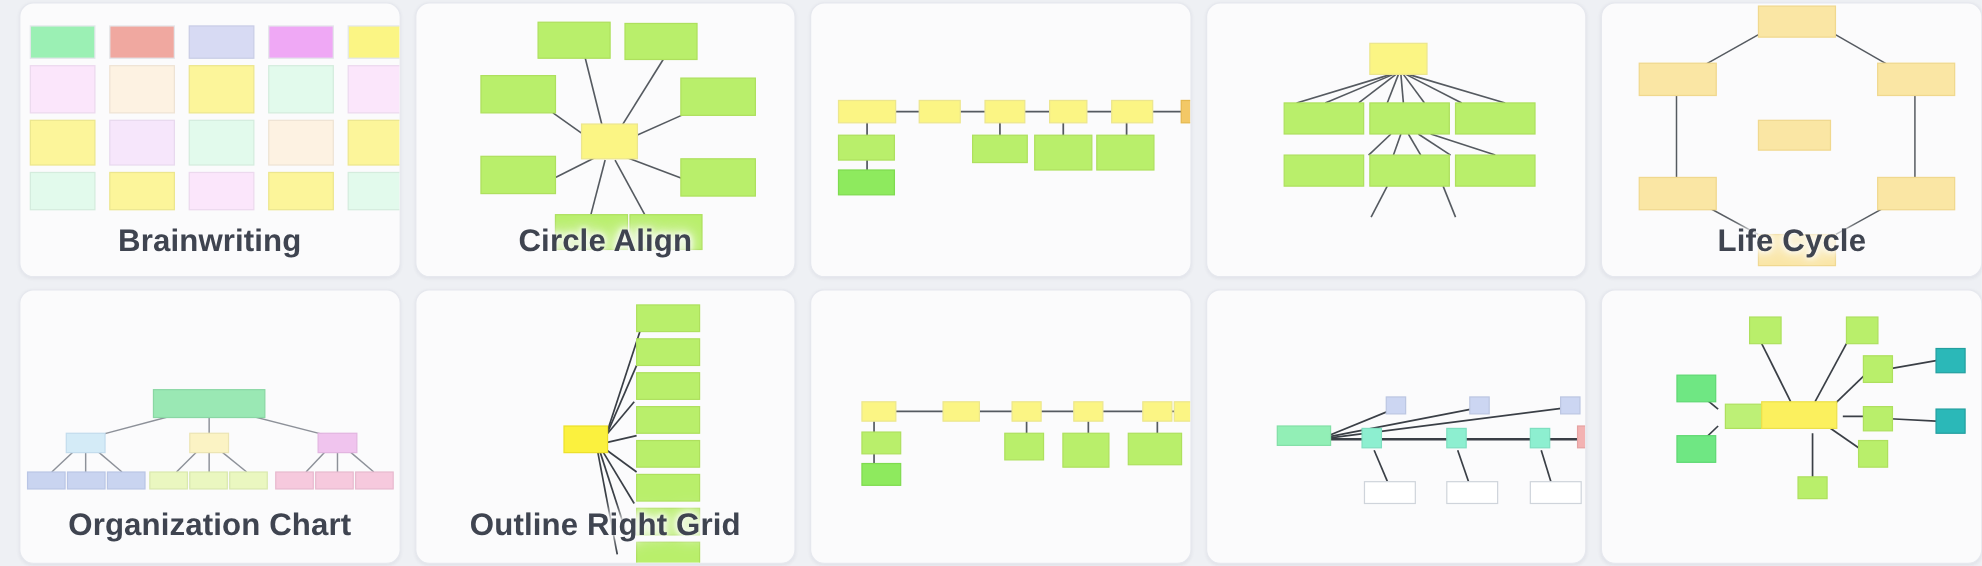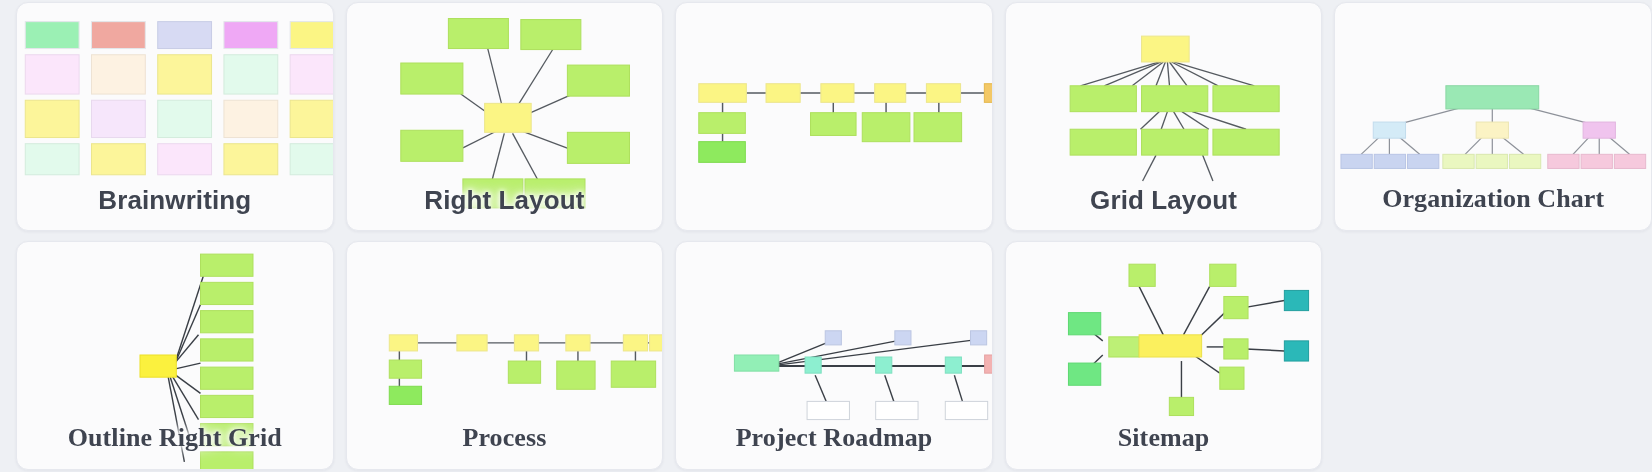--- a/index.html
+++ b/index.html
@@ -41,21 +41,21 @@
     position:relative;
     z-index:2;
     text-align:center;
     font-size:26px;
     font-weight:bold;
     color:#3f4450;
     letter-spacing:.1px;
     padding-bottom:14px;
     text-shadow:0 0 7px #fbfbfc, 0 0 12px #fbfbfc, 0 0 18px #fbfbfc, 0 0 4px #fbfbfc;
   }
-  .row2 .tpl-label{padding-bottom:16px;font-family:Liberation Serif, serif;}
+  .row2 .tpl-label{padding-bottom:16px;}
 </style>
 </head>
 <body>
 
 <div id="gallery">
 
   <div class="tpl-card">
     <div class="tpl-thumb">
       <svg viewBox="0 0 305 210" preserveAspectRatio="xMidYMin meet">
         <g>
@@ -110,21 +110,21 @@
           <rect x="52" y="58" width="60" height="30"></rect>
           <rect x="213" y="60" width="60" height="30"></rect>
           <rect x="52" y="123" width="60" height="30"></rect>
           <rect x="213" y="125" width="60" height="30"></rect>
           <rect x="112" y="170" width="58" height="28"></rect>
           <rect x="172" y="170" width="58" height="28"></rect>
         </g>
         <rect x="133" y="97" width="45" height="28" fill="#fbf584" stroke="#ece68e"></rect>
       </svg>
     </div>
-    <div class="tpl-label">Right Layout</div>
+    <div class="tpl-label">Circle Align</div>
   </div>
 
   <div class="tpl-card">
     <div class="tpl-thumb">
       <svg viewBox="0 0 305 210" preserveAspectRatio="xMidYMin meet">
         <g stroke="#555a60" stroke-width="1.4">
           <line x1="68" y1="87" x2="87" y2="87"></line>
           <line x1="120" y1="87" x2="140" y2="87"></line>
           <line x1="172" y1="87" x2="192" y2="87"></line>
           <line x1="222" y1="87" x2="242" y2="87"></line>
@@ -178,23 +178,46 @@
         <g fill="#b9ef6b" stroke="#aee05e">
           <rect x="62" y="80" width="64" height="25"></rect>
           <rect x="131" y="80" width="64" height="25"></rect>
           <rect x="200" y="80" width="64" height="25"></rect>
           <rect x="62" y="122" width="64" height="25"></rect>
           <rect x="131" y="122" width="64" height="25"></rect>
           <rect x="200" y="122" width="64" height="25"></rect>
         </g>
       </svg>
     </div>
-    <div class="tpl-label">Grid Layout</div>
-  </div>
-
+  </div>
+
+  <div class="tpl-card">
+    <div class="tpl-thumb">
+      <svg viewBox="0 0 305 210" preserveAspectRatio="xMidYMin meet">
+        <g stroke="#555a60" stroke-width="1.2" fill="none">
+          <line x1="126" y1="25" x2="78" y2="52"></line>
+          <line x1="188" y1="25" x2="235" y2="52"></line>
+          <line x1="60" y1="72" x2="60" y2="140"></line>
+          <line x1="252" y1="72" x2="252" y2="140"></line>
+          <line x1="78" y1="160" x2="126" y2="186"></line>
+          <line x1="235" y1="160" x2="188" y2="186"></line>
+        </g>
+        <g fill="#fae6a4" stroke="#f0d88e">
+          <rect x="126" y="2" width="62" height="25"></rect>
+          <rect x="30" y="48" width="62" height="26"></rect>
+          <rect x="222" y="48" width="62" height="26"></rect>
+          <rect x="30" y="140" width="62" height="26"></rect>
+          <rect x="222" y="140" width="62" height="26"></rect>
+          <rect x="126" y="186" width="62" height="25"></rect>
+        </g>
+        <rect x="126" y="94" width="58" height="24" fill="#fae6a4" stroke="#f0d88e"></rect>
+      </svg>
+    </div>
+    <div class="tpl-label">Life Cycle</div>
+  </div>
 
   <div class="tpl-card row2">
     <div class="tpl-thumb">
       <svg viewBox="0 0 305 225" preserveAspectRatio="xMidYMin meet">
         <g stroke="#8d9199" stroke-width="1.2">
           <line x1="120" y1="104" x2="52" y2="122"></line>
           <line x1="152" y1="104" x2="152" y2="122"></line>
           <line x1="188" y1="104" x2="258" y2="122"></line>
           <line x1="40" y1="133" x2="22" y2="150"></line>
           <line x1="50" y1="133" x2="50" y2="150"></line>
@@ -282,21 +305,20 @@
         </g>
         <g fill="#b9ef6b" stroke="#aee05e">
           <rect x="38" y="117" width="32" height="18"></rect>
           <rect x="38" y="143" width="32" height="18" fill="#8eea5e" stroke="#7fdb4f"></rect>
           <rect x="156" y="118" width="32" height="22"></rect>
           <rect x="204" y="118" width="38" height="28"></rect>
           <rect x="258" y="118" width="44" height="26"></rect>
         </g>
       </svg>
     </div>
-    <div class="tpl-label">Process</div>
   </div>
 
   <div class="tpl-card row2">
     <div class="tpl-thumb">
       <svg viewBox="0 0 305 225" preserveAspectRatio="xMidYMin meet">
         <g stroke="#3a3f46" stroke-width="1.4" fill="none">
           <line x1="96" y1="120" x2="155" y2="96"></line>
           <line x1="96" y1="121" x2="225" y2="96"></line>
           <line x1="96" y1="122" x2="300" y2="96"></line>
           <line x1="96" y1="123" x2="305" y2="123" stroke-width="2"></line>
@@ -316,21 +338,20 @@
           <rect x="263" y="114" width="16" height="16"></rect>
         </g>
         <g fill="#ffffff" stroke="#cfd4db">
           <rect x="126" y="158" width="42" height="18"></rect>
           <rect x="194" y="158" width="42" height="18"></rect>
           <rect x="263" y="158" width="42" height="18"></rect>
         </g>
         <rect x="302" y="112" width="48" height="18" fill="#f3b2b2" stroke="#e5a2a2"></rect>
       </svg>
     </div>
-    <div class="tpl-label">Project Roadmap</div>
   </div>
 
   <div class="tpl-card row2">
     <div class="tpl-thumb">
       <svg viewBox="0 0 305 225" preserveAspectRatio="xMidYMin meet">
         <g stroke="#3a3f46" stroke-width="1.4">
           <line x1="152" y1="92" x2="128" y2="44"></line>
           <line x1="172" y1="92" x2="198" y2="44"></line>
           <line x1="186" y1="96" x2="213" y2="70"></line>
           <line x1="128" y1="105" x2="100" y2="105"></line>
@@ -355,16 +376,15 @@
           <rect x="58" y="70" width="32" height="22"></rect>
           <rect x="58" y="120" width="32" height="22"></rect>
         </g>
         <g fill="#2bb8b8" stroke="#239f9f">
           <rect x="272" y="48" width="24" height="20"></rect>
           <rect x="272" y="98" width="24" height="20"></rect>
         </g>
         <rect x="128" y="92" width="62" height="22" fill="#fbf05e" stroke="#ece04a"></rect>
       </svg>
     </div>
-    <div class="tpl-label">Sitemap</div>
   </div>
 
 </div>
 
 </body></html>

